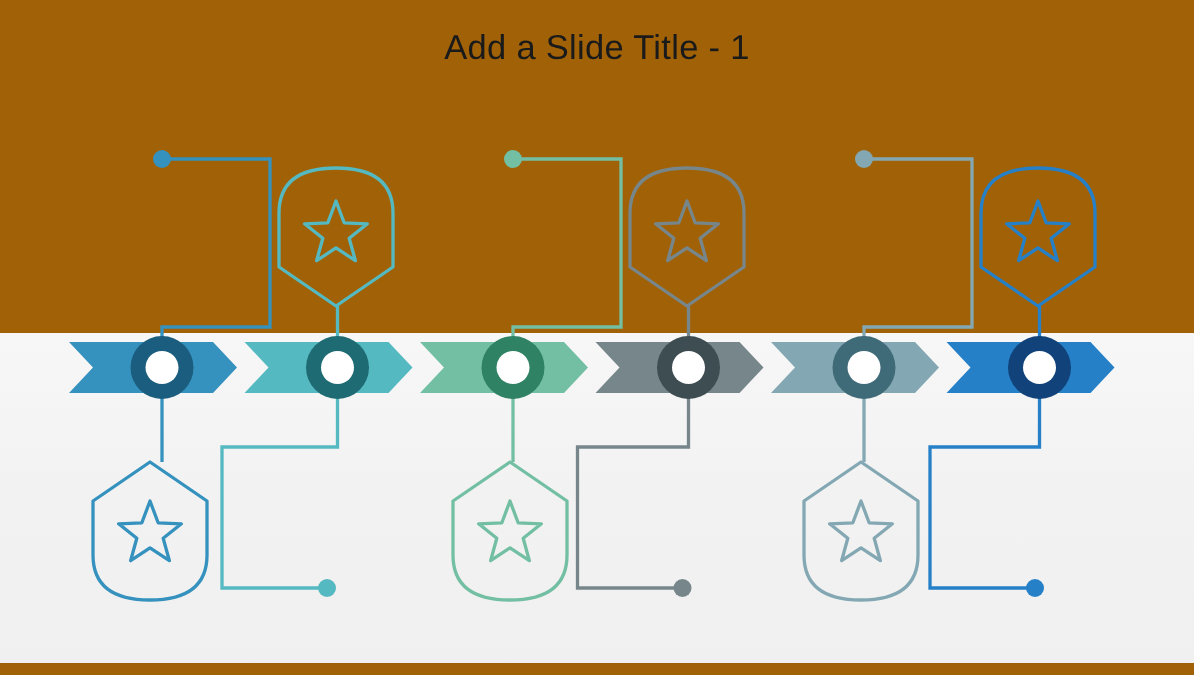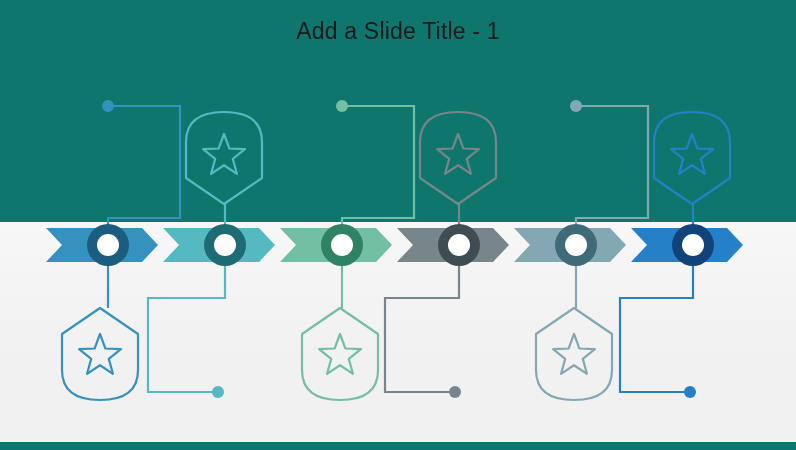--- a/index.html
+++ b/index.html
@@ -1,21 +1,21 @@
 <!DOCTYPE html>
 <html><head>
 <meta charset="utf-8">
 <style>
   html,body{margin:0;padding:0;}
   body{
     width:796px;height:450px;background:#ffffff;overflow:hidden;
     font-family:"Liberation Sans","DejaVu Sans",sans-serif;
     position:relative;
   }
-  #slide{position:absolute;inset:0;width:796px;height:450px;background:#0f766e;}
+  #slide{position:absolute;inset:0;width:796px;height:450px;background:#a16207;}
   #band{
     position:absolute;left:0;top:222px;width:796px;height:220px;
     background:linear-gradient(180deg,#f7f7f7 0%,#f2f2f2 48%,#f0f0f0 100%);
   }
   #title{
     position:absolute;left:0;top:18px;width:796px;text-align:center;
     font-size:23px;color:#1a1a1a;letter-spacing:.2px;line-height:1.2;
     white-space:nowrap;
   }
   svg#diagram{position:absolute;left:0;top:0;width:796px;height:450px;}

